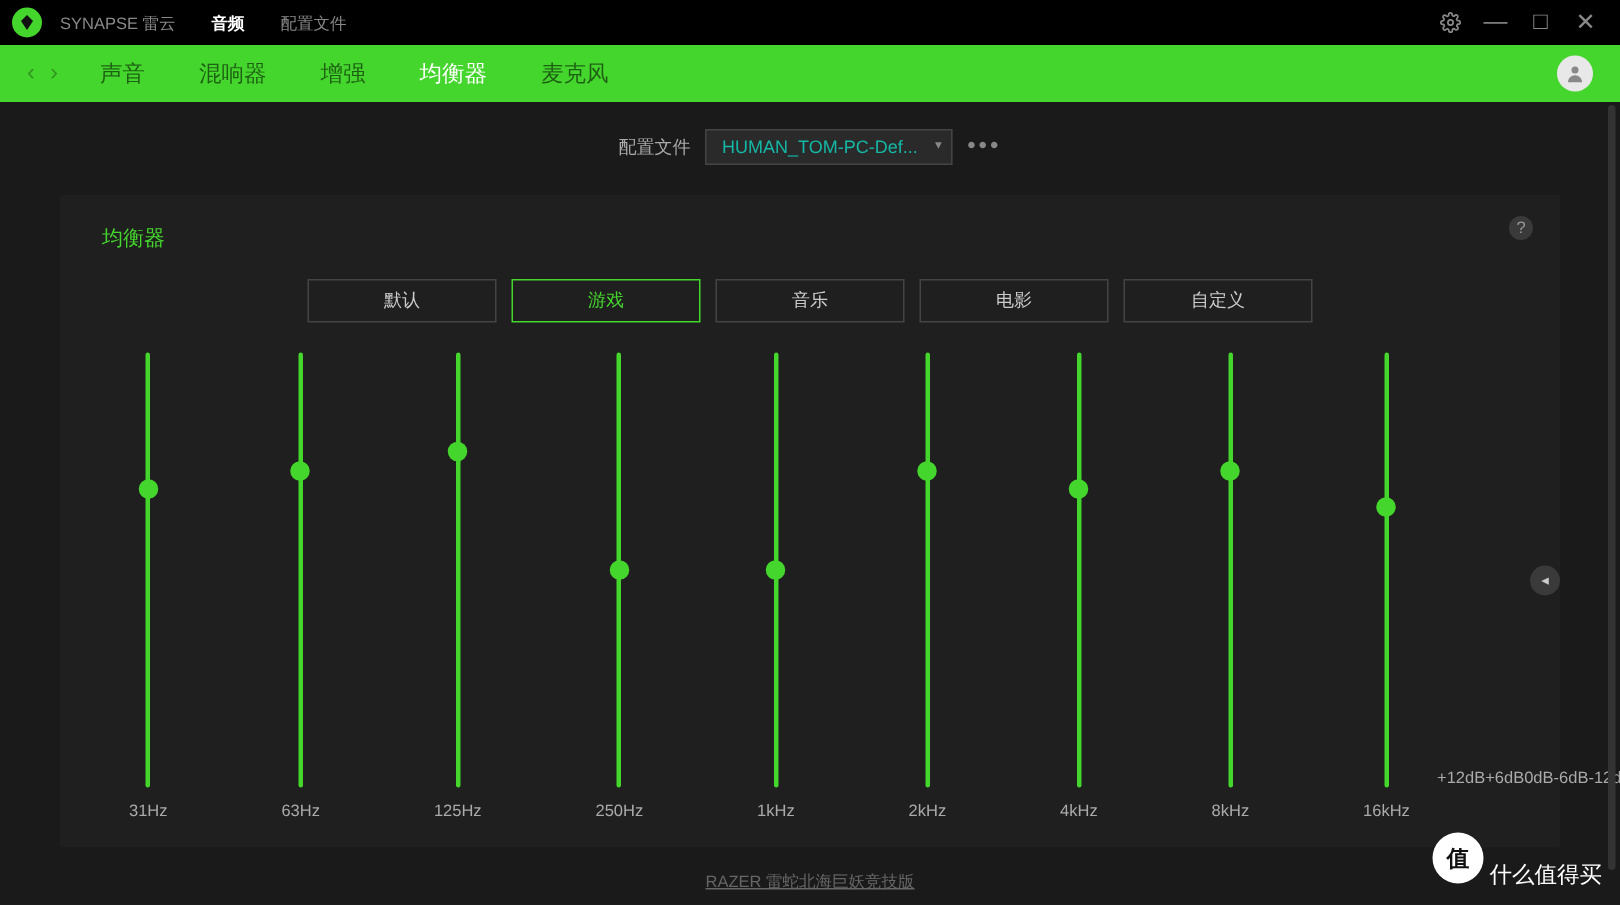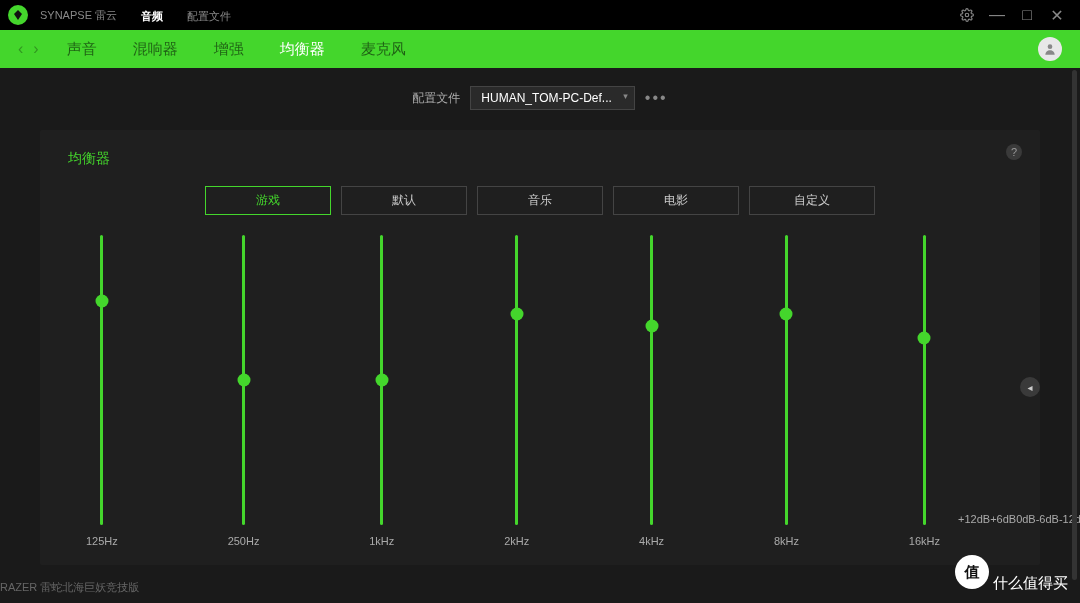--- a/index.html
+++ b/index.html
@@ -17,21 +17,21 @@
 .navbar { height: 38px; background: #44d62c; display: flex; align-items: center; padding: 0 18px; }
 .nav-arrow { color: rgba(0,0,0,0.3); font-size: 16px; margin-right: 10px; cursor: pointer; }
 .nav-item { font-size: 15px; color: rgba(0,0,0,0.55); margin: 0 18px; cursor: pointer; }
 .nav-item.active { color: #fff; font-weight: 500; }
 .avatar { margin-left: auto; width: 24px; height: 24px; border-radius: 50%; background: #e8e8e8; display: flex; align-items: center; justify-content: center; }
 .avatar svg { width: 14px; height: 14px; fill: #888; }
 
 .main { padding: 18px 40px 0 40px; }
 .profile-row { display: flex; justify-content: center; align-items: center; margin-bottom: 20px; gap: 10px; }
 .profile-label { font-size: 12px; color: #aaa; }
-.profile-select { background: #2a2a2a; border: 1px solid #444; padding: 4px 22px 4px 10px; font-size: 12px; color: #ffffff; min-width: 140px; position: relative; cursor: pointer; }
+.profile-select { background: #2a2a2a; border: 1px solid #444; padding: 4px 22px 4px 10px; font-size: 12px; color: #14b8a6; min-width: 140px; position: relative; cursor: pointer; }
 .profile-select::after { content: "▾"; position: absolute; right: 6px; color: #888; font-size: 9px; }
 .dots { color: #888; letter-spacing: 2px; cursor: pointer; }
 
 .panel { background: #1f1f1f; border-radius: 2px; padding: 20px 28px 18px 28px; position: relative; }
 .panel-title { color: #44d62c; font-size: 14px; margin-bottom: 18px; }
 .help-icon { position: absolute; top: 14px; right: 18px; width: 16px; height: 16px; border-radius: 50%; background: #3a3a3a; color: #999; font-size: 11px; display: flex; align-items: center; justify-content: center; cursor: pointer; }
 
 .presets { display: flex; gap: 10px; margin-bottom: 20px; justify-content: center; }
 .preset-btn { flex: 0 0 126px; text-align: center; padding: 5px 0; font-size: 12px; border: 1px solid #444; color: #ccc; cursor: pointer; background: transparent; }
 .preset-btn.active { border-color: #44d62c; color: #44d62c; }
@@ -41,21 +41,21 @@
 .slider-col { display: flex; flex-direction: column; align-items: center; }
 .track { width: 3px; height: 290px; background: #44d62c; position: relative; cursor: pointer; border-radius: 2px; }
 .handle { width: 13px; height: 13px; border-radius: 50%; background: #44d62c; position: absolute; left: 50%; transform: translate(-50%, -50%); cursor: grab; }
 .freq-label { font-size: 11px; color: #aaa; margin-top: 10px; }
 
 .db-scale { width: 54px; display: flex; flex-direction: row; justify-content: space-between; align-items: flex-end; height: 290px; padding-right: 4px; }
 .db-label { font-size: 11px; color: #aaa; }
 
 .collapse-btn { position: absolute; right: -28px; top: 142px; width: 20px; height: 20px; border-radius: 50%; background: #3a3a3a; color: #ccc; display: flex; align-items: center; justify-content: center; cursor: pointer; font-size: 10px; }
 
-.footer { position: absolute; bottom: 8px; left: 0; right: 0; font-size: 11px; color: #666; }
+.footer { position: absolute; bottom: 8px; left: 0; right: 0; text-align: center; font-size: 11px; color: #666; text-decoration: underline; }
 
 .scrollbar { position: absolute; right: 3px; top: 70px; width: 5px; height: 510px; background: #333; border-radius: 3px; }
 
 .watermark { position: absolute; right: 12px; bottom: 10px; display: flex; align-items: center; gap: 4px; }
 .watermark .wm-circle { width: 34px; height: 34px; border-radius: 50%; background: #fff; color: #111; display: flex; align-items: center; justify-content: center; font-size: 15px; font-weight: bold; }
 .watermark .wm-text { color: #fff; font-size: 15px; font-weight: 500; margin-top: 23px; }
 </style>
 </head>
 <body>
 
@@ -97,29 +97,41 @@
     <span class="profile-label">配置文件</span>
     <div class="profile-select">HUMAN_TOM-PC-Def...</div>
     <span class="dots">•••</span>
   </div>
 
   <div class="panel">
     <div class="panel-title">均衡器</div>
     <div class="help-icon">?</div>
 
     <div class="presets" id="presets">
+        <div class="preset-btn">默认</div>
         <div class="preset-btn active">游戏</div>
-        <div class="preset-btn">默认</div>
         <div class="preset-btn">音乐</div>
         <div class="preset-btn">电影</div>
         <div class="preset-btn">自定义</div>
       </div>
 
     <div class="eq-area">
       <div class="sliders" id="sliders">
+          <div class="slider-col">
+            <div class="track">
+              <div class="handle" style="top: 31.25%;"></div>
+            </div>
+            <div class="freq-label">31Hz</div>
+          </div>
+          <div class="slider-col">
+            <div class="track">
+              <div class="handle" style="top: 27.0833%;"></div>
+            </div>
+            <div class="freq-label">63Hz</div>
+          </div>
           <div class="slider-col">
             <div class="track">
               <div class="handle" style="top: 22.9167%;"></div>
             </div>
             <div class="freq-label">125Hz</div>
           </div>
           <div class="slider-col">
             <div class="track">
               <div class="handle" style="top: 50%;"></div>
             </div>

